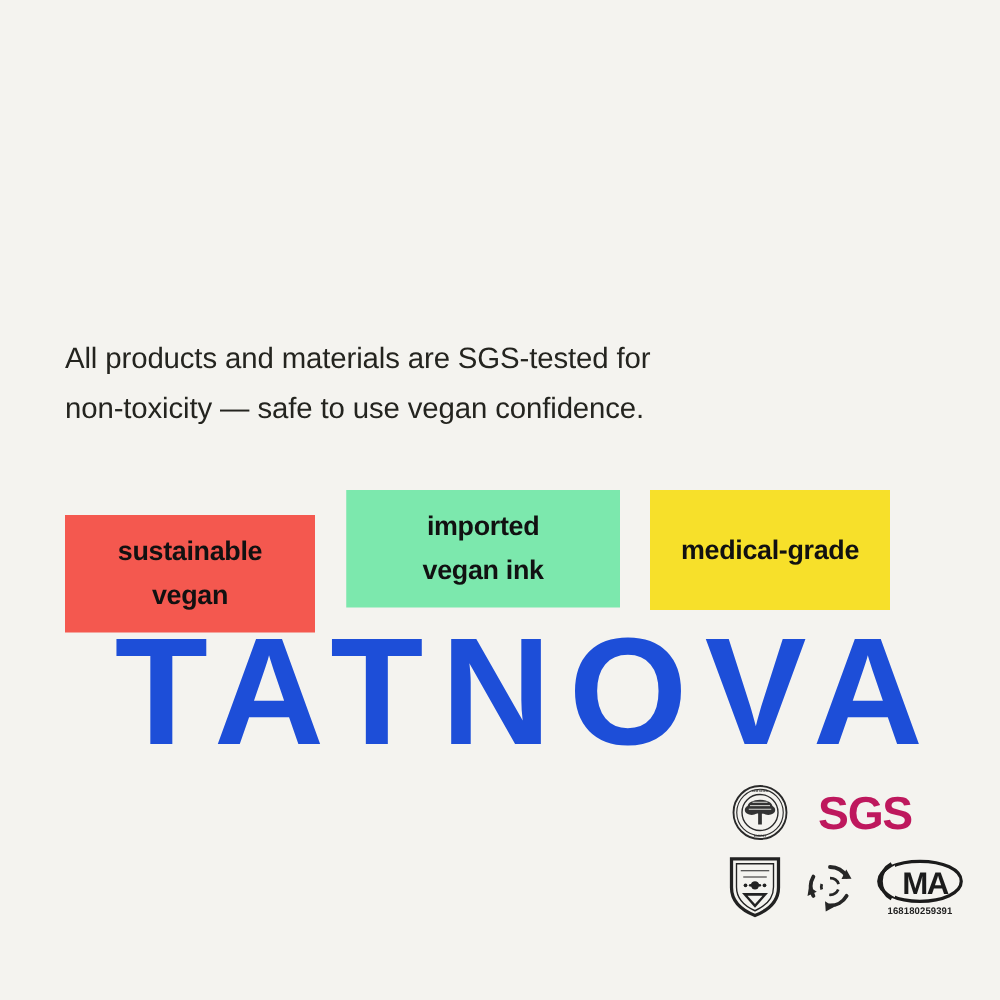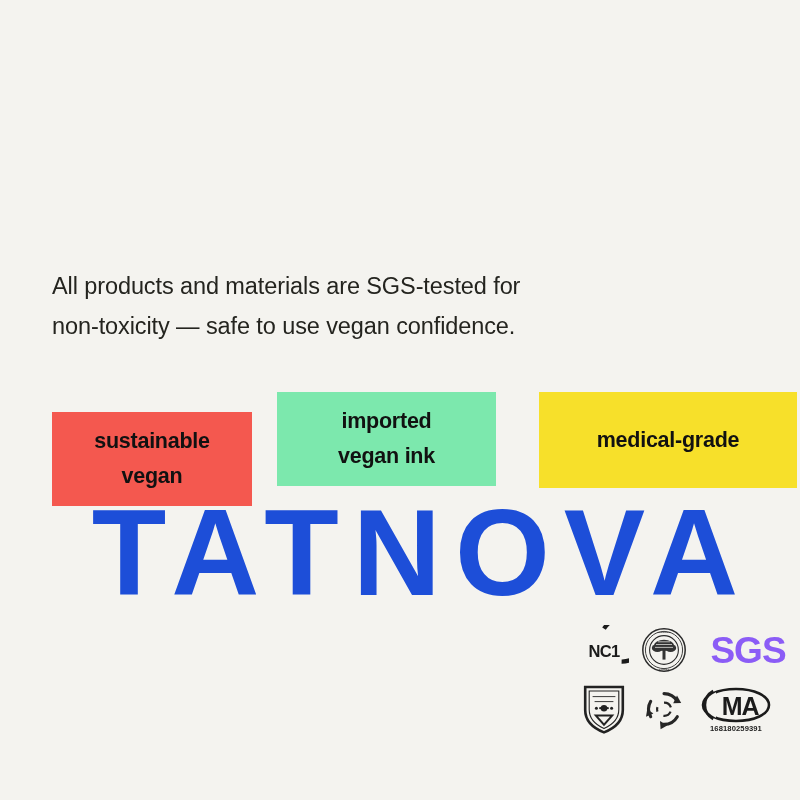--- a/index.html
+++ b/index.html
@@ -96,21 +96,21 @@
     line-height: 1.62;
     color: #111111;
     text-align: center;
     letter-spacing: -0.25px;
     padding: 0 10px;
   }
   .chip span { display: block; white-space: nowrap; }
 
   .chip-0 { width: 200px; height: 94px; margin-right: 25px; margin-top: 20px; }
   .chip-1 { width: 219px; height: 94px; margin-right: 24px; }
-  .chip-2 { width: 258px; height: 96px; margin-left: 19px; }
+  .chip-2 { width: 192px; height: 96px; }
 
   
   .cert-block {
     position: absolute;
     left: 576px;
     top: 624px;
     width: 200px;
   }
   .cert-row {
     display: flex;
@@ -126,21 +126,21 @@
   }
   .cc-w1 { width: 56px; }
   .cc-w2 { width: 64px; }
   .cc-w3 { width: 80px; }
 
   .sgs-text {
     font-family: "Liberation Sans", sans-serif;
     font-weight: bold;
     font-size: 37px;
     letter-spacing: -1px;
-    color: #8b5cf6;
+    color: #be185d;
     line-height: 1;
     margin-left: 24px;
   }
   .cma-wrap {
     display: flex;
     flex-direction: column;
     align-items: center;
   }
   .cma-code {
     font-family: "Liberation Sans", sans-serif;
@@ -181,26 +181,20 @@
     <div class="chip chip-2" style="background: rgb(247, 224, 42); color: rgb(17, 17, 17);">
       <span>medical-grade</span>
     </div>
 
   </div>
 
   <div class="cert-block">
 
     <div class="cert-row cert-row-1">
 
-      <div class="cert-cell cc-w1">
-        <svg width="50" height="50" viewBox="0 0 50 50" aria-hidden="true">
-          <path d="M25 3.6 A21.4 21.4 0 1 1 42.6 36.6" fill="none" stroke="#1b1b1b" stroke-width="4.2" stroke-linecap="butt"></path>
-          <text x="25" y="31.5" text-anchor="middle" font-family="'Liberation Sans', sans-serif" font-weight="bold" font-size="16.5" fill="#1b1b1b" letter-spacing="-0.6">NC1</text>
-        </svg>
-      </div>
 
       <div class="cert-cell cc-w2">
         <svg width="46" height="46" viewBox="0 0 46 46" aria-hidden="true">
           <circle cx="23" cy="23" r="21.2" fill="none" stroke="#2a2a2a" stroke-width="1.5"></circle>
           <circle cx="23" cy="23" r="18.6" fill="none" stroke="#2a2a2a" stroke-width="0.9"></circle>
           <circle cx="23" cy="23" r="14.4" fill="none" stroke="#2a2a2a" stroke-width="1.1"></circle>
           <g fill="#333333">
             <ellipse cx="23" cy="18.4" rx="10" ry="5.6"></ellipse>
             <ellipse cx="16.4" cy="21" rx="5.6" ry="4"></ellipse>
             <ellipse cx="29.6" cy="21" rx="5.6" ry="4"></ellipse>

